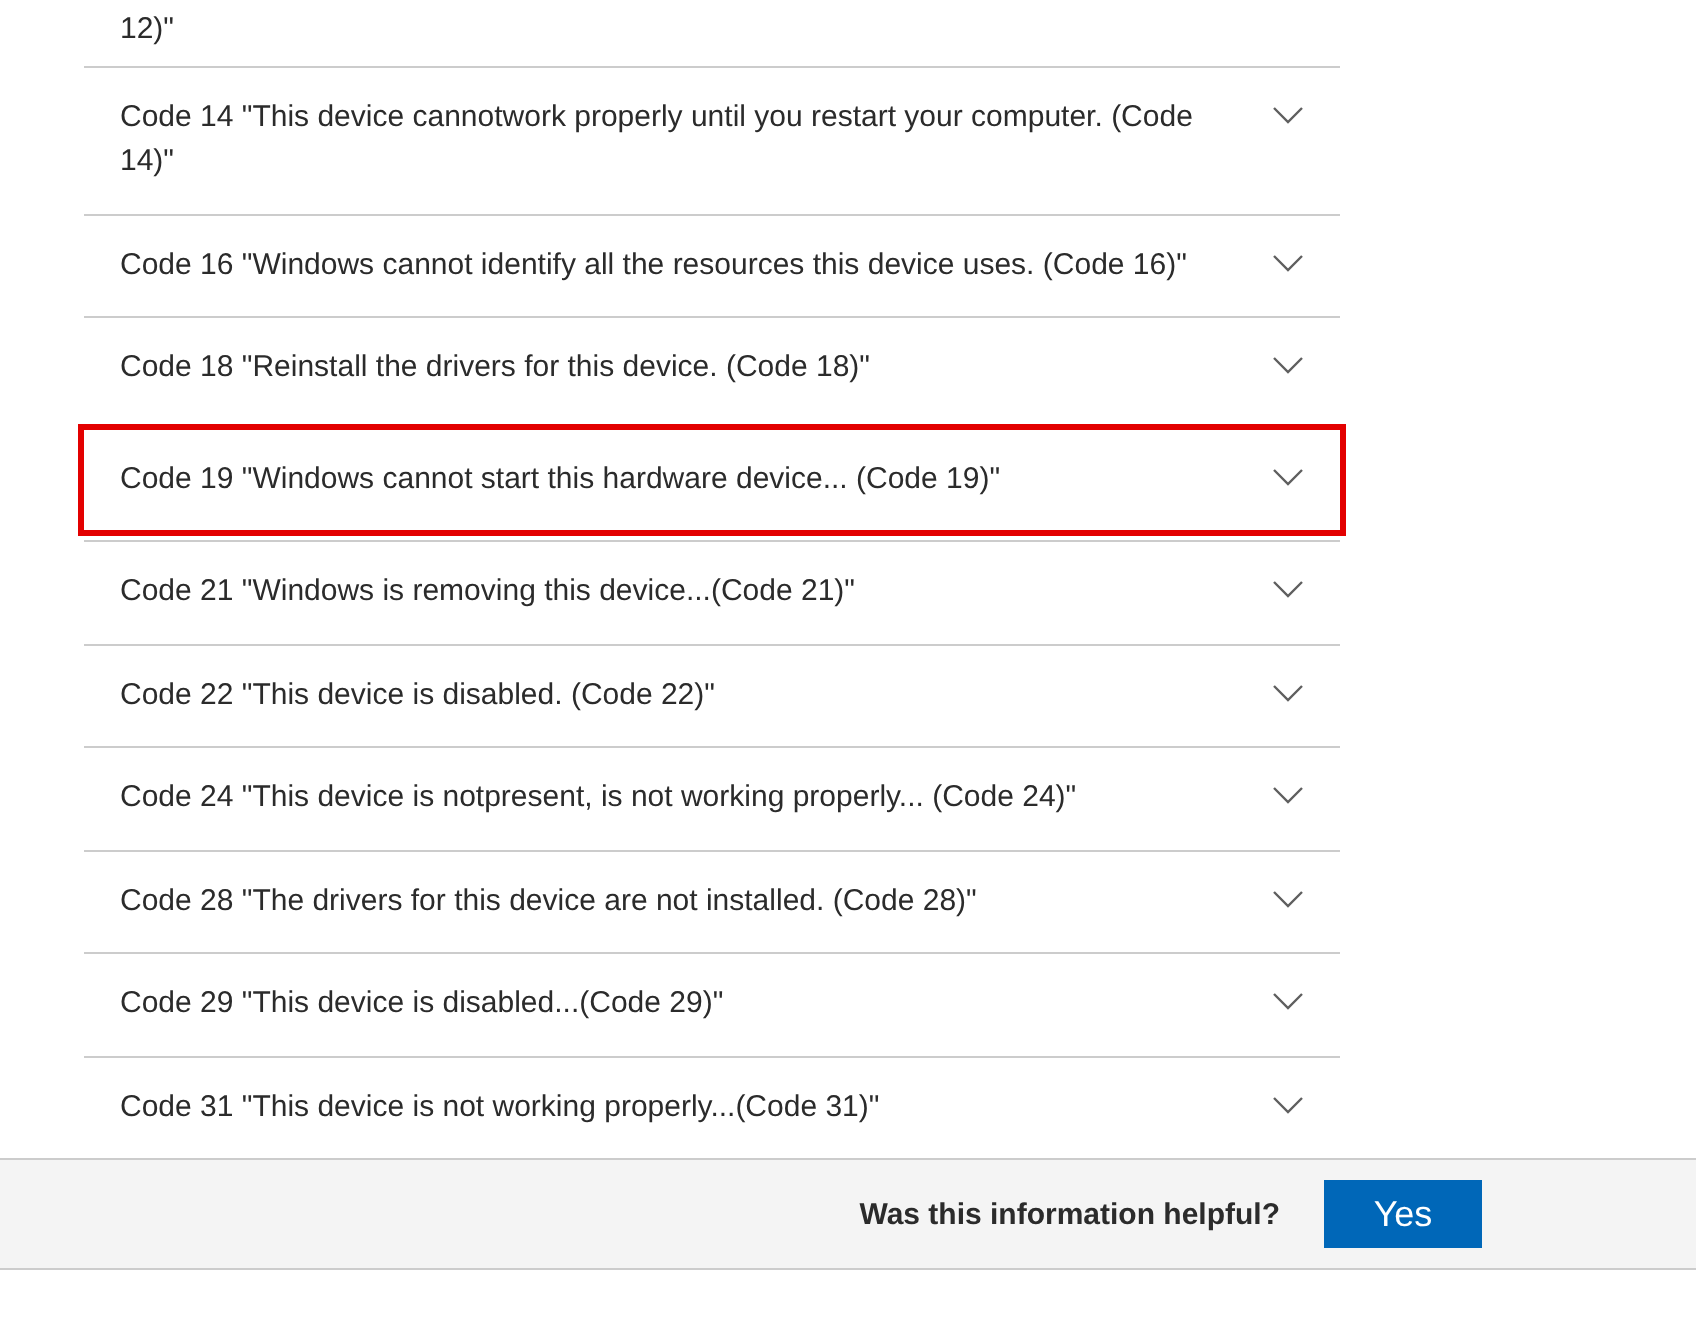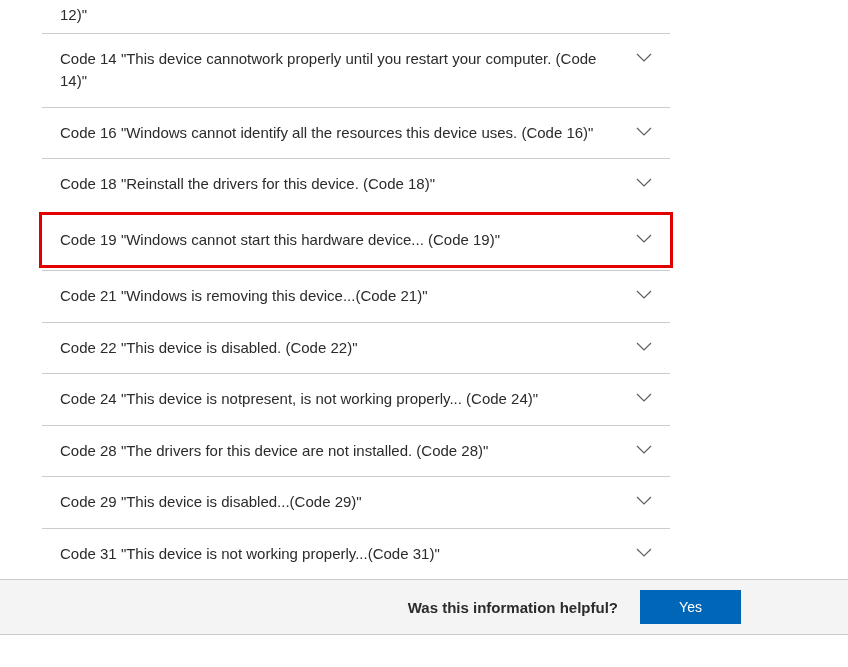--- a/index.html
+++ b/index.html
@@ -69,23 +69,23 @@
     .feedback-text {
       font-size: 15px;
       font-weight: 600;
       color: #2b2b2b;
       margin-right: 8px;
     }
     .btn {
       background: #0067b8;
       color: #fff;
       border: none;
-      font-size: 14px;
+      font-size: 18px;
       font-weight: 400;
-      width: 101px;
+      width: 79px;
       height: 34px;
       cursor: pointer;
       font-family: inherit;
     }
   </style>
 </head>
 <body>
 
 <div class="container">
 

